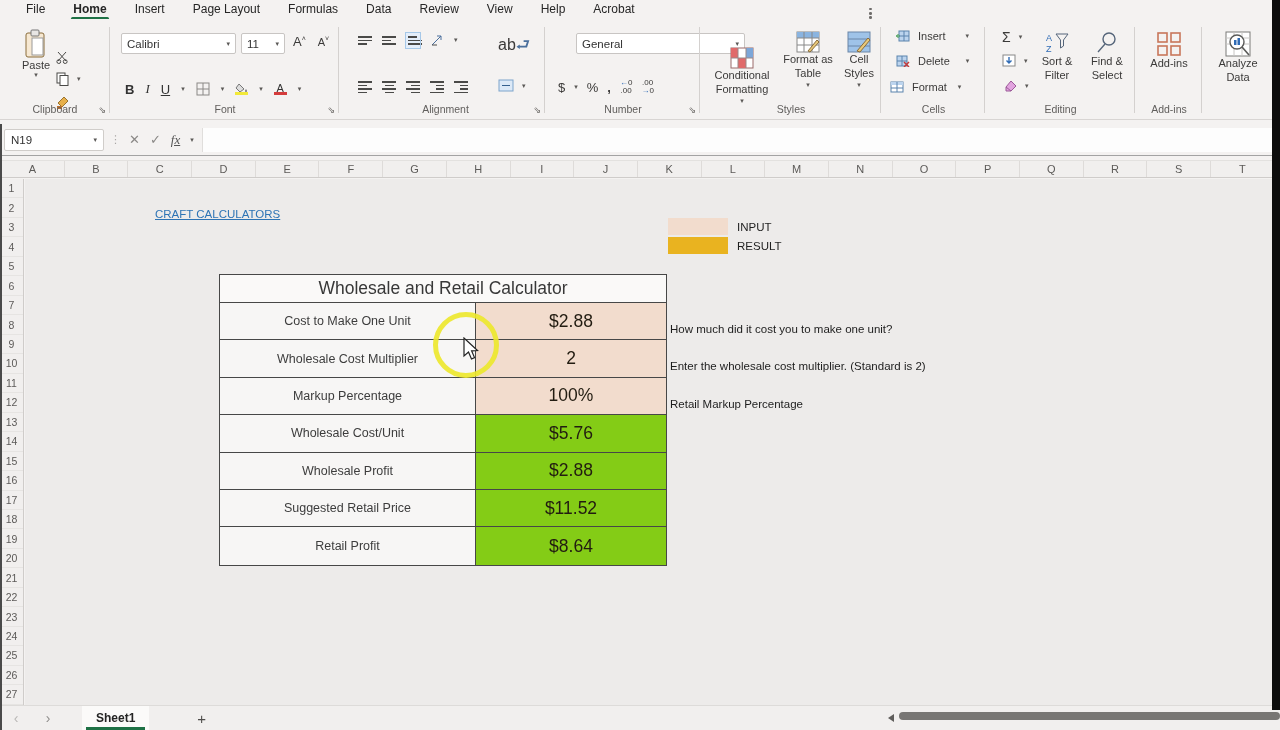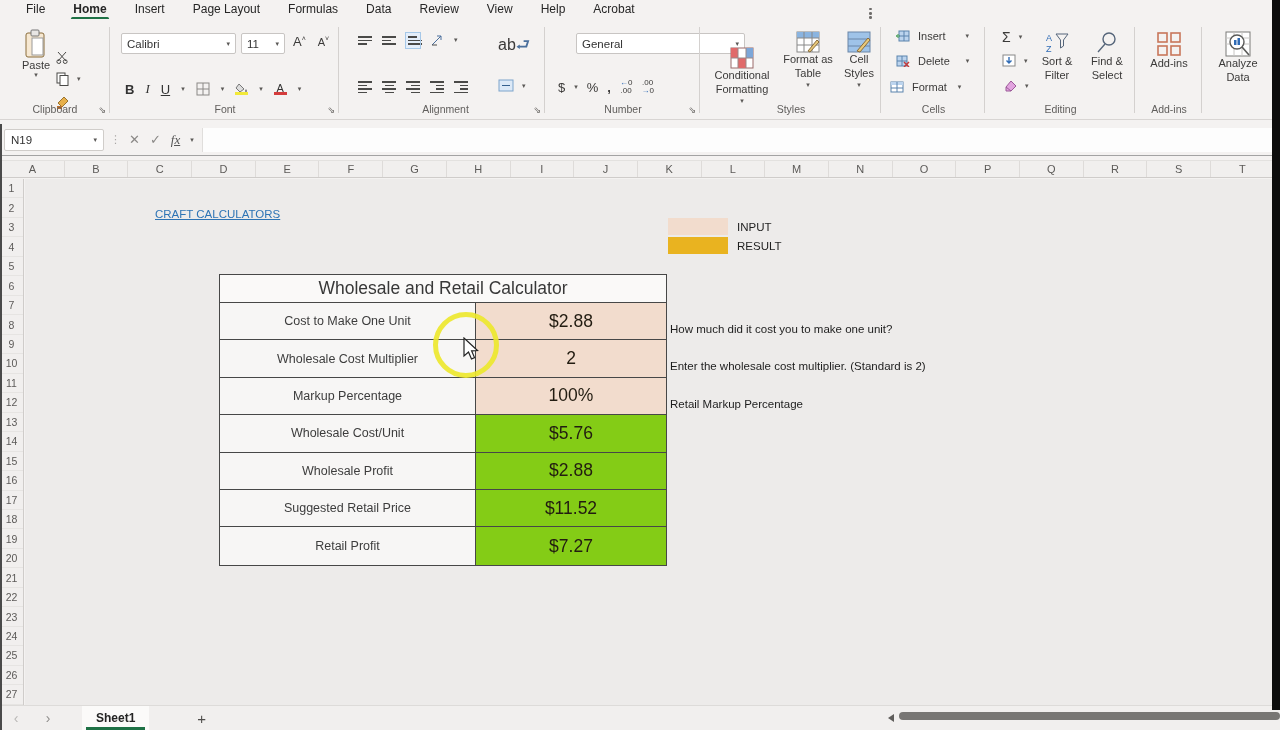--- a/index.html
+++ b/index.html
@@ -538,21 +538,21 @@
       <div class="trow">
         <div class="tlabel">Wholesale Profit</div>
         <div class="tvalue result">$2.88</div>
       </div>
       <div class="trow">
         <div class="tlabel">Suggested Retail Price</div>
         <div class="tvalue result">$11.52</div>
       </div>
       <div class="trow">
         <div class="tlabel">Retail Profit</div>
-        <div class="tvalue result">$7.27</div>
+        <div class="tvalue result">$8.64</div>
       </div>
     </div>
 </div>
 
 <div id="notes">
     <div class="note" style="top: 322.7px;">How much did it cost you to make one unit?</div>
     <div class="note" style="top: 360.1px;">Enter the wholesale cost multiplier. (Standard is 2)</div>
     <div class="note" style="top: 397.5px;">Retail Markup Percentage</div>
   </div>
 

